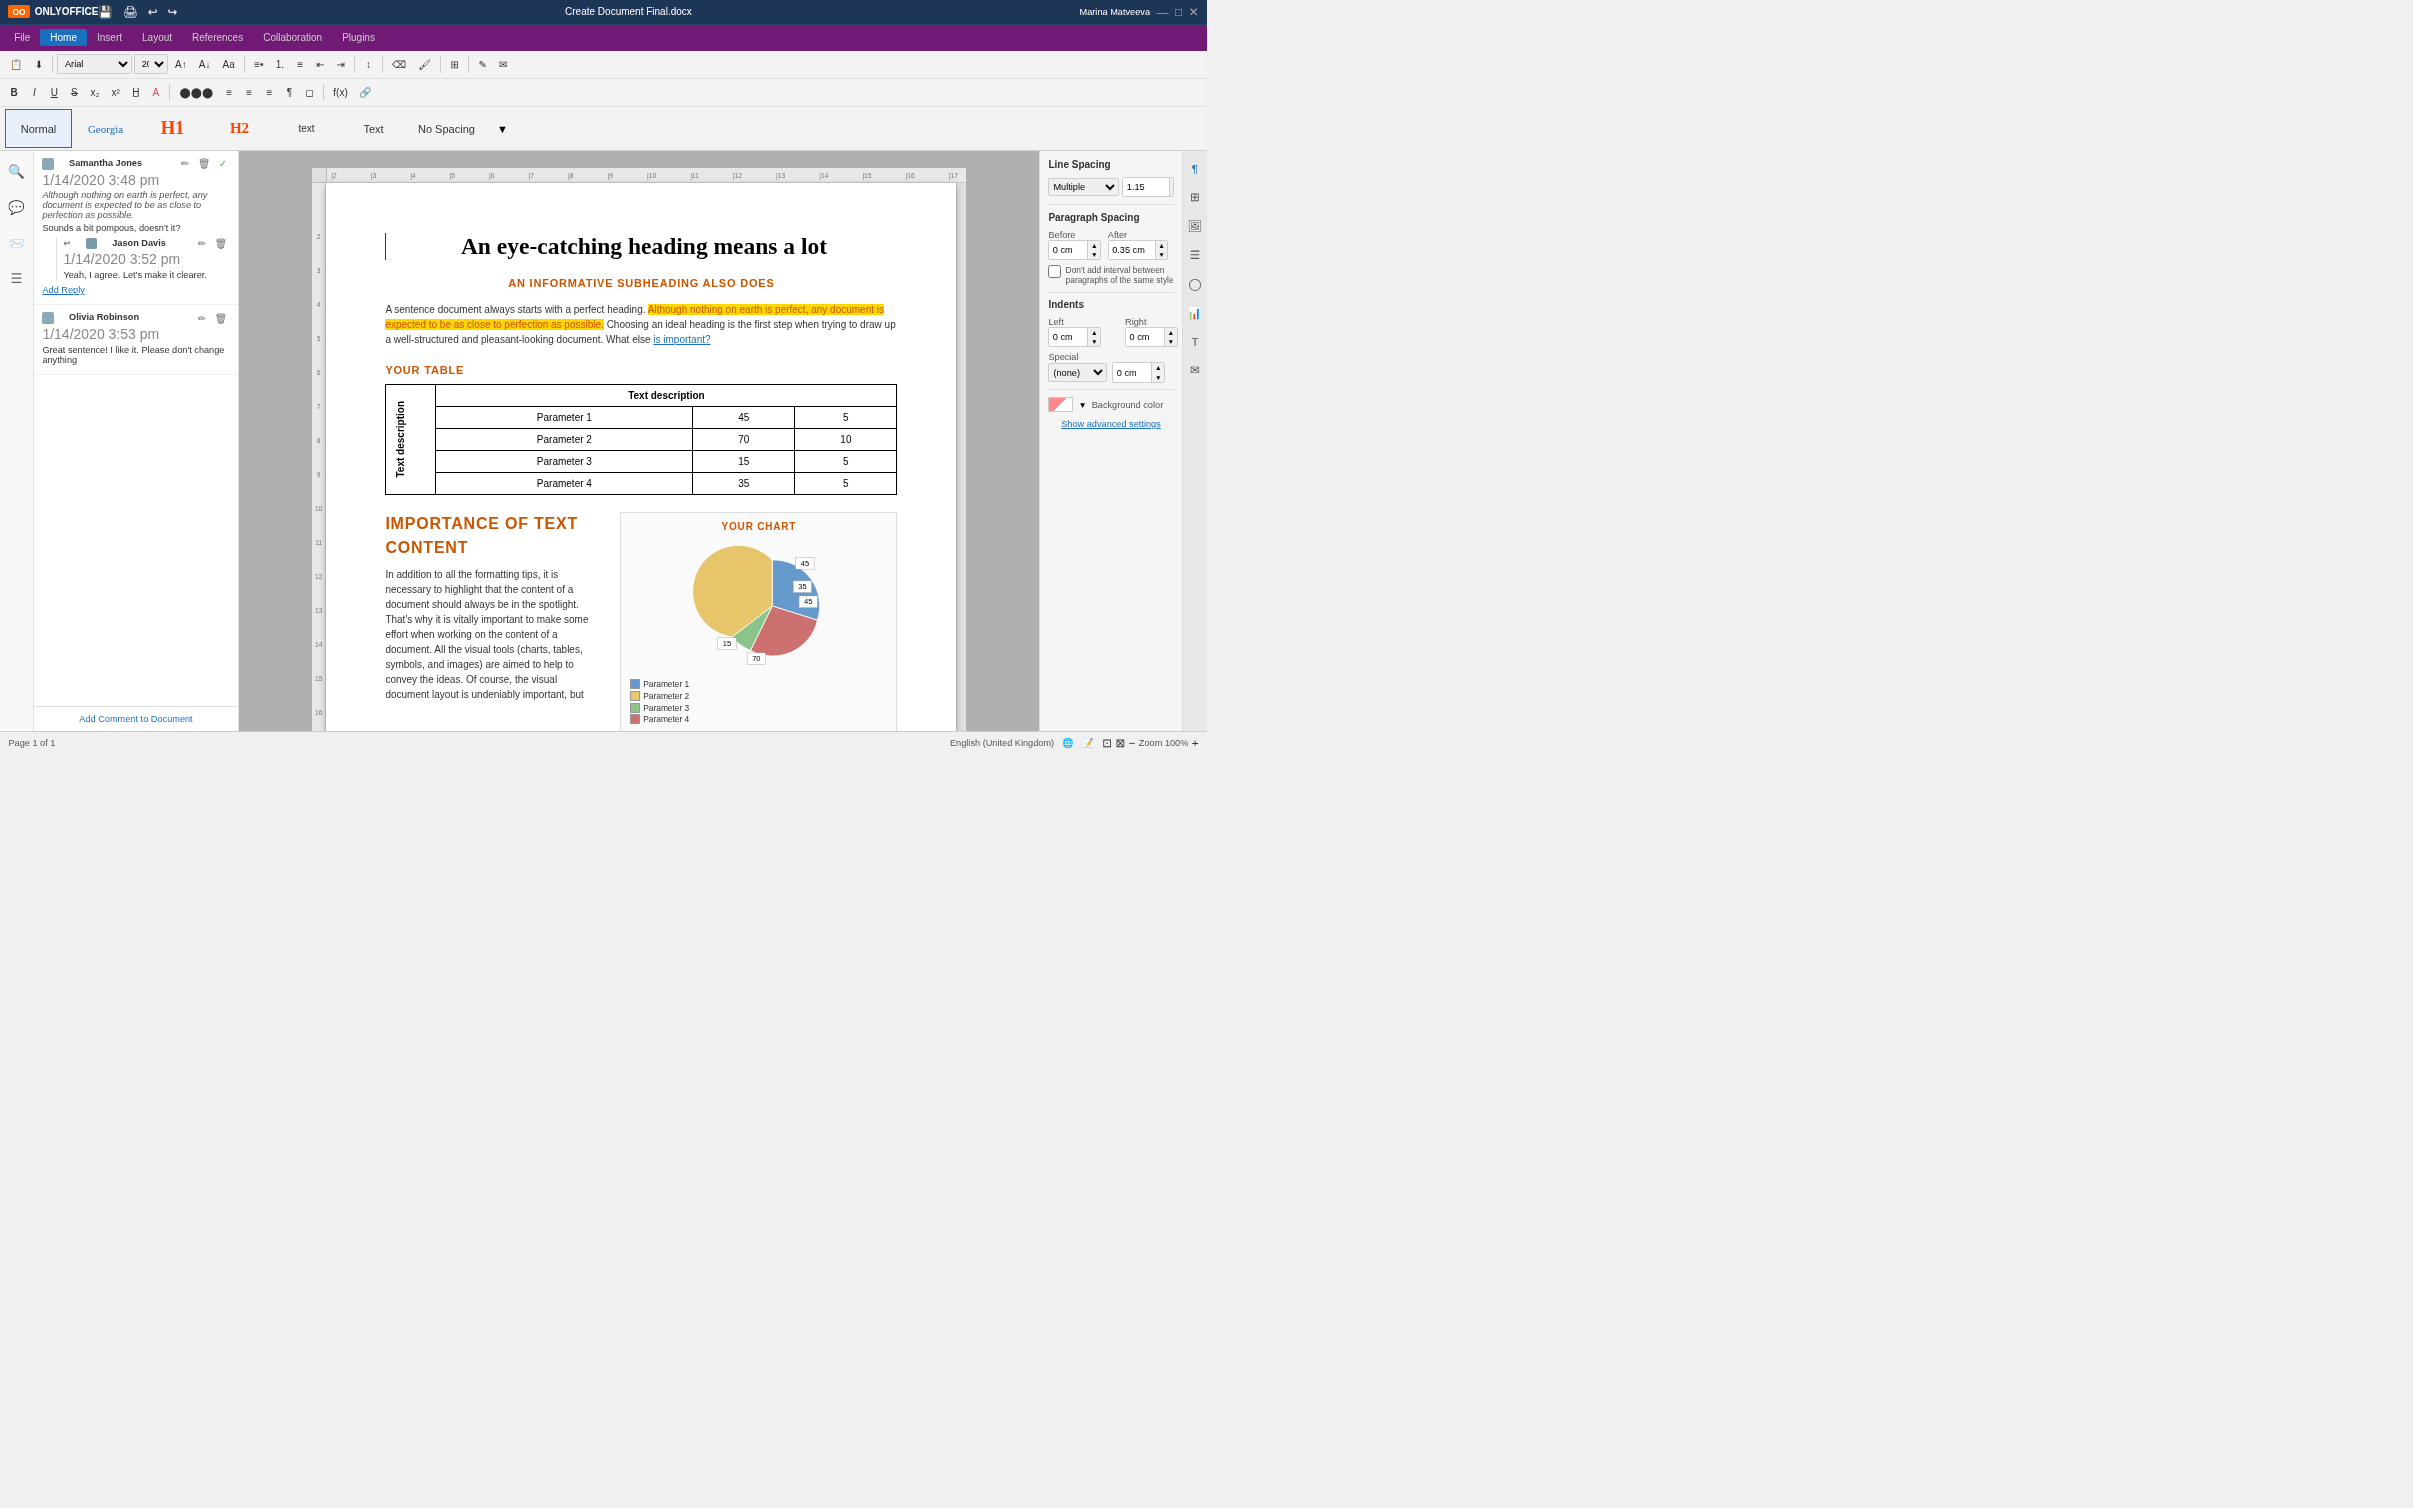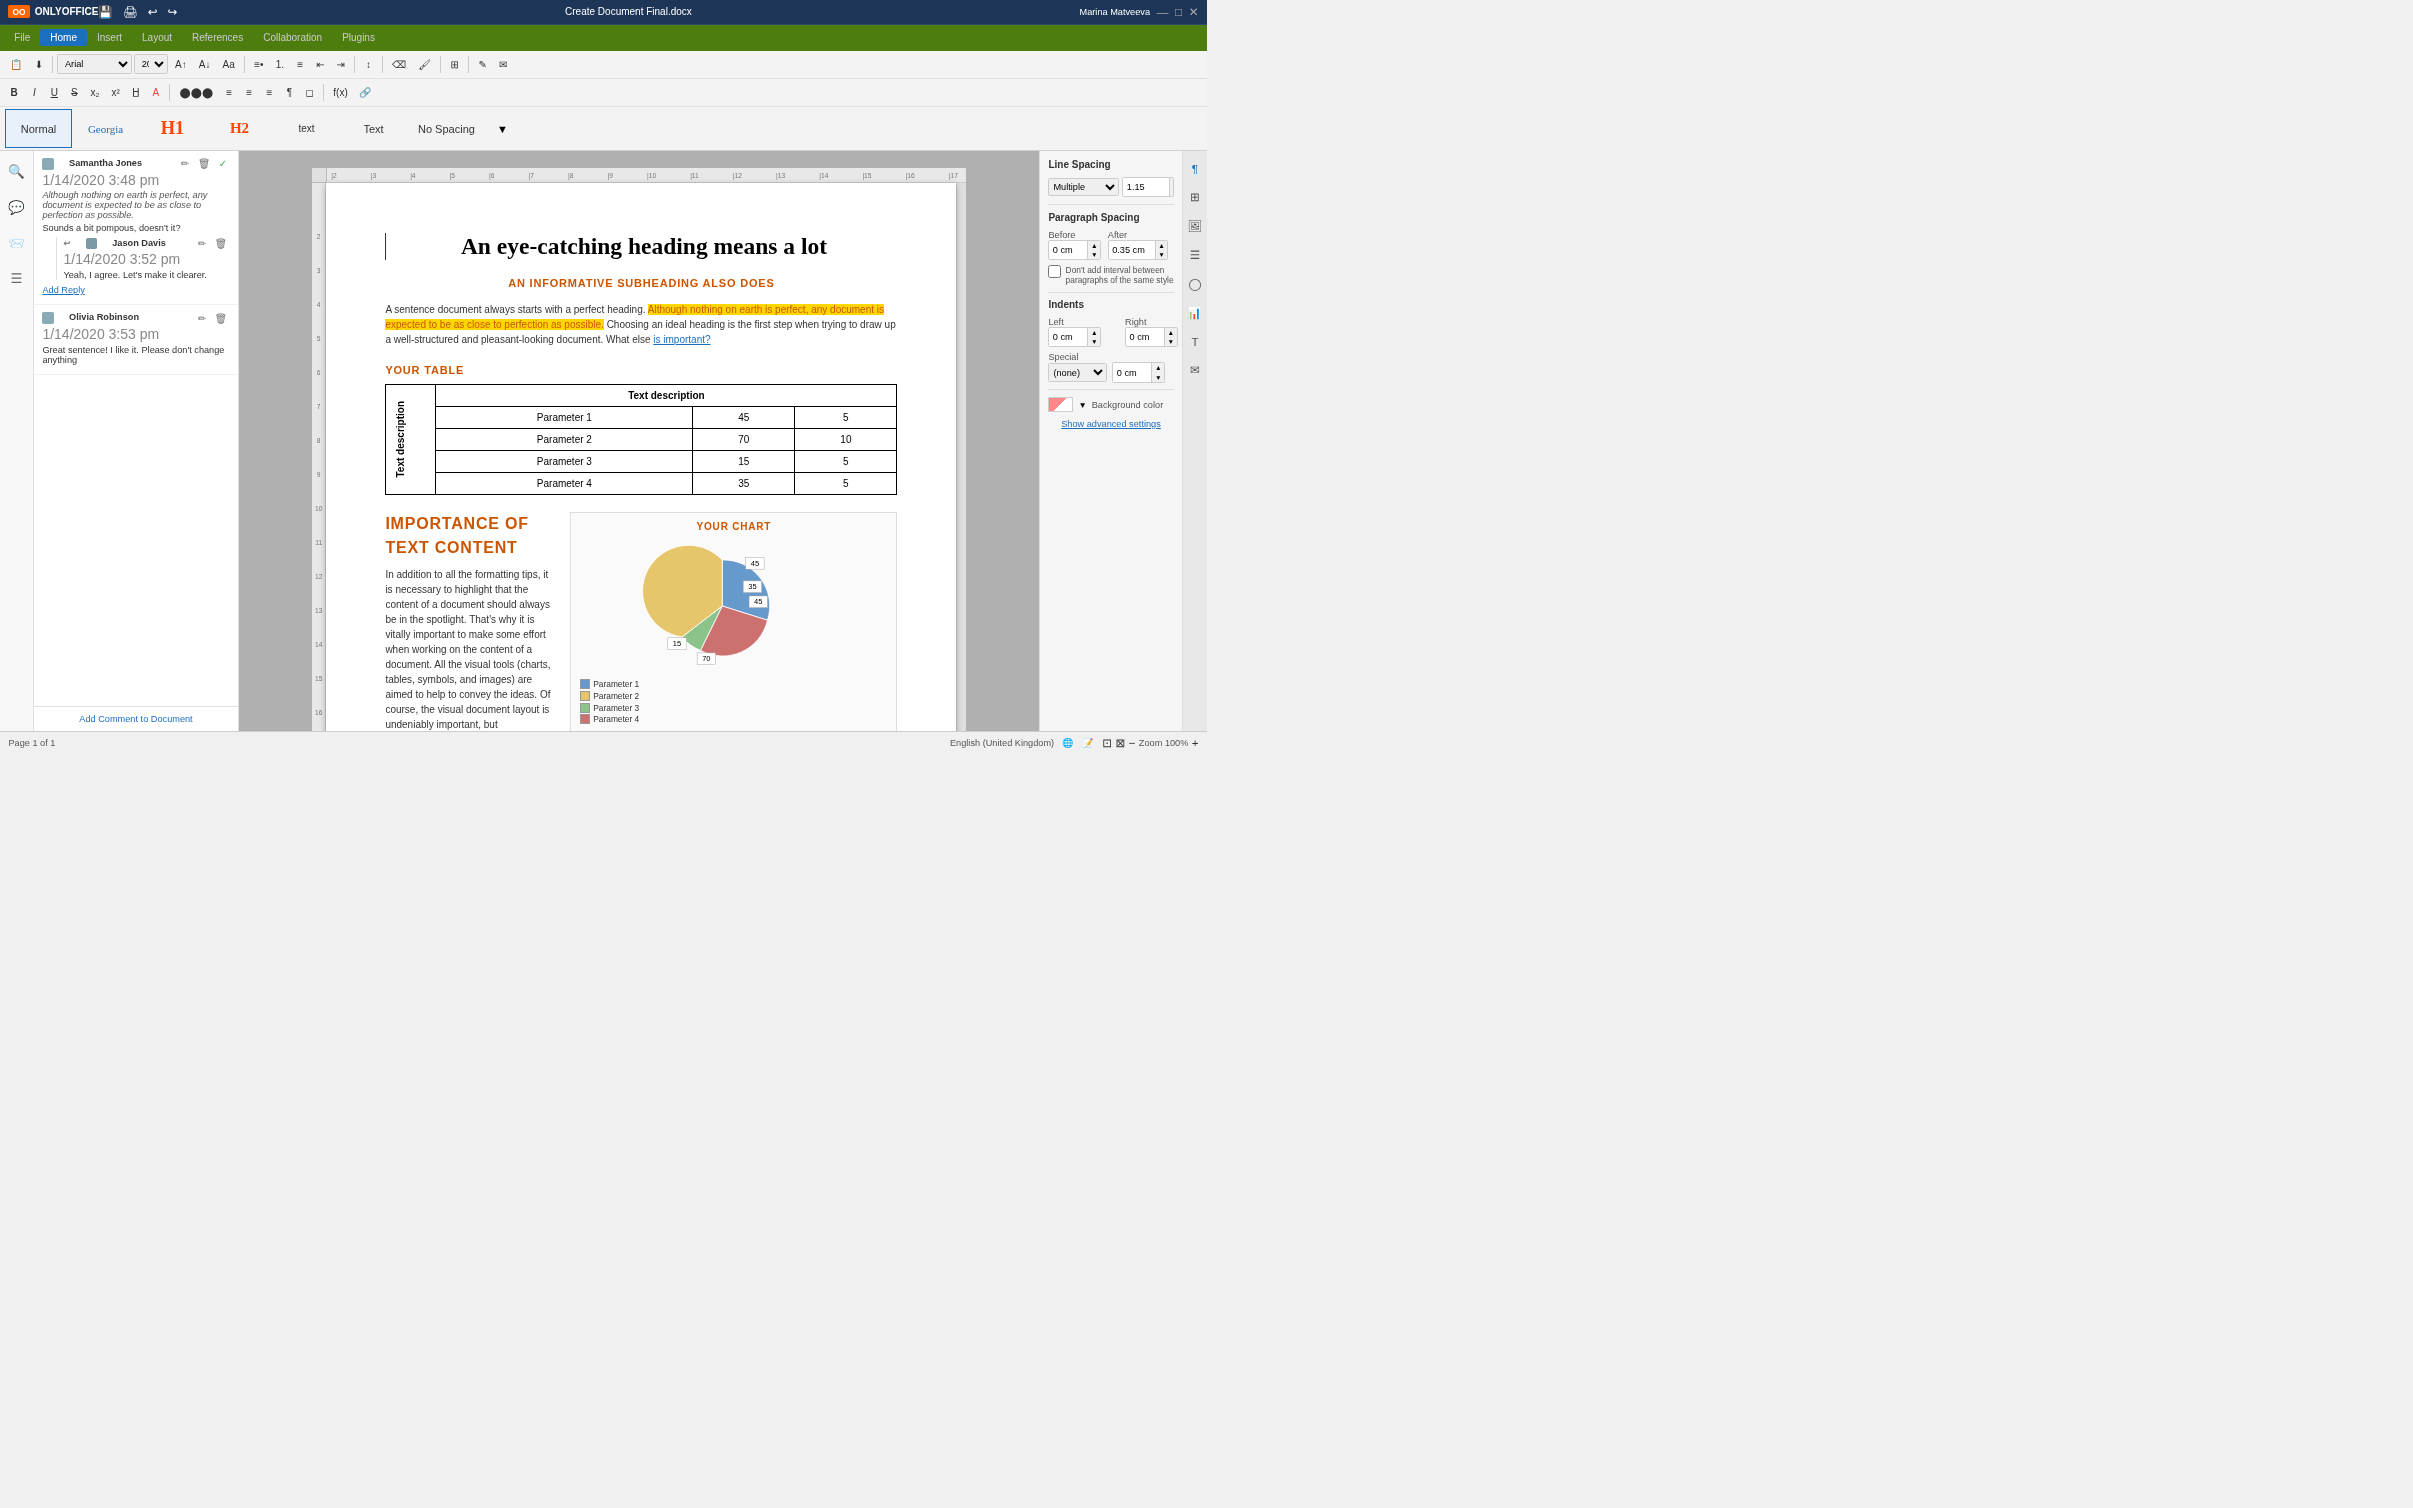--- a/index.html
+++ b/index.html
@@ -16,21 +16,21 @@
       color: white;
     }
     #titlebar .logo { display: flex; align-items: center; gap: 5px; font-size: 10px; font-weight: bold; }
     #titlebar .logo-icon { background: #ff6600; color: white; padding: 1.7px 4.2px; font-size: 8.4px; border-radius: 1.7px; }
     #titlebar .title { flex: 1; text-align: center; font-size: 10px; }
     #titlebar .controls { display: flex; gap: 6.7px; align-items: center; font-size: 9.2px; }
     #titlebar .window-btn { cursor: pointer; color: #aaa; font-size: 11.7px; }
 
     
     #menubar {
-      background: #4d7c0f;
+      background: #701a75;
       height: 27px;
       display: flex;
       align-items: center;
       padding: 0 4.2px;
       border-top: 0.8px solid #2a4a6b;
     }
     .menu-item {
       color: #ccc;
       padding: 3.4px 10px;
       font-size: 10px;
@@ -269,21 +269,21 @@
     .col-header { font-weight: bold; text-align: center; }
 
     
     .chart-section {
       display: flex;
       gap: 17px;
       margin-top: 8.4px;
     }
     .chart-text-col { flex: 1; font-size: 10px; line-height: 1.5; color: #333; }
     .chart-container {
-      width: 327px;
+      width: 277px;
       border: 0.8px solid #ddd;
       padding: 8.4px;
       background: #fafafa;
     }
     .chart-title {
       text-align: center;
       font-weight: bold;
       color: #cc5500;
       font-size: 10px;
       letter-spacing: 0.8px;

